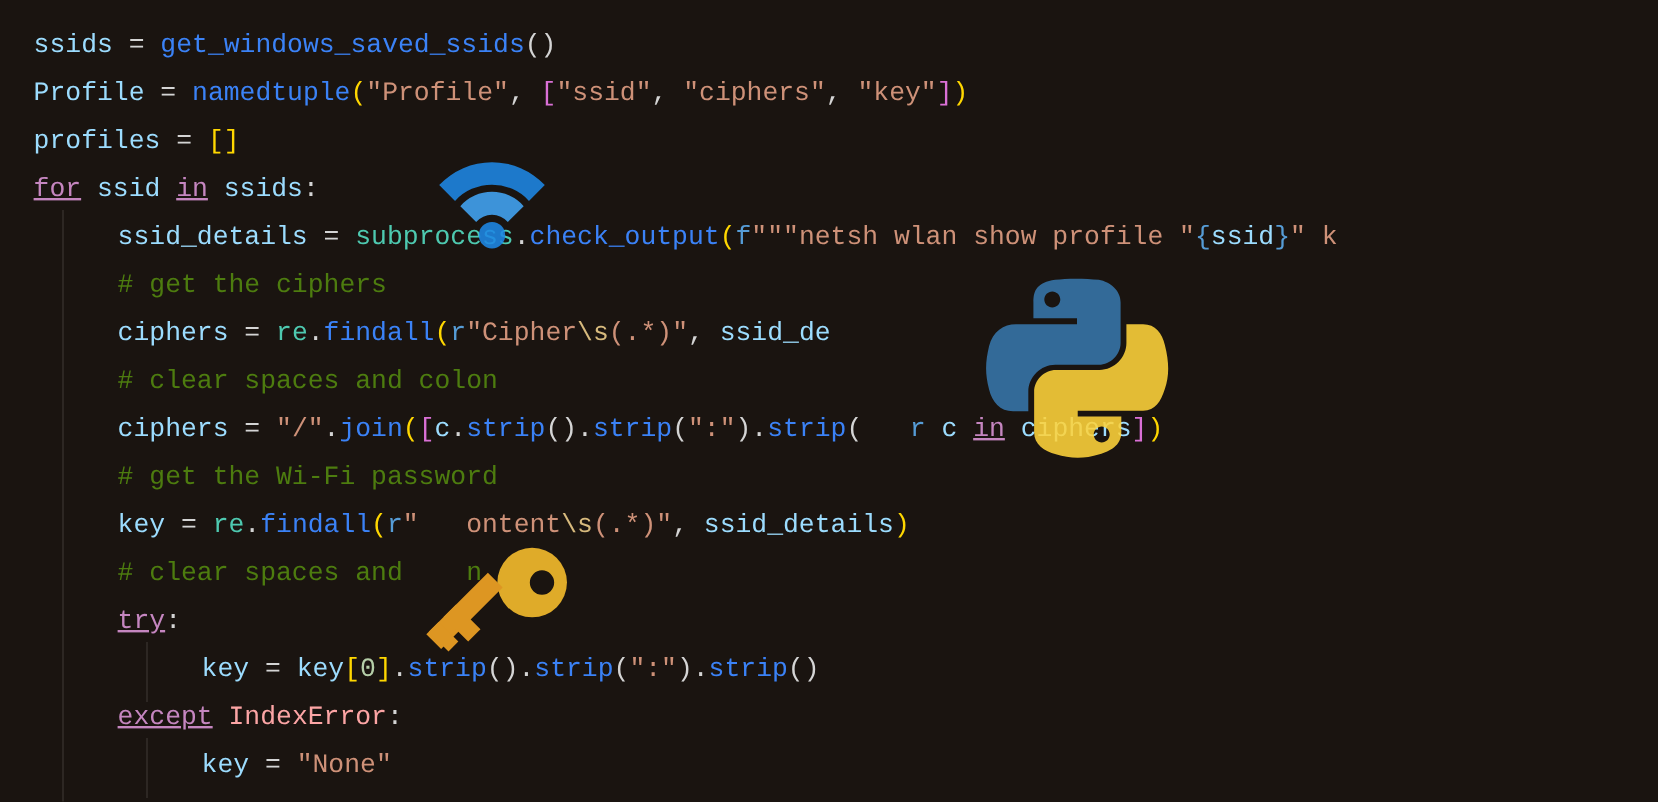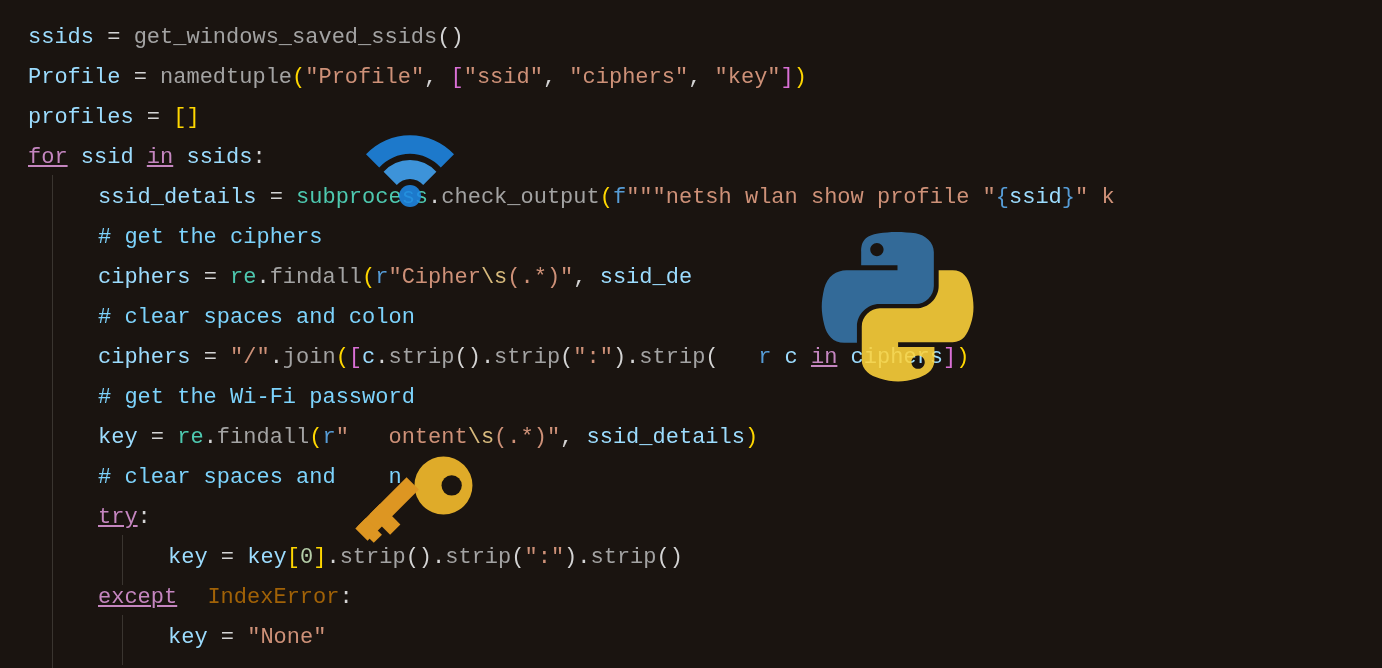--- a/index.html
+++ b/index.html
@@ -40,28 +40,28 @@
 .vline3 {
   position: absolute;
   left: 122px;
   top: 615px;
   width: 1px;
   height: 50px;
   background: #3a3530;
 }
 .t-var { color: #9cdcfe; text-align: center; }
 .t-op { color: #d4d4d4; }
-.t-func { color: #a3a3a3; margin-top: 24px; }
+.t-func { color: #3b82f6; margin-top: 24px; }
 .t-punct { color: #d4d4d4; }
 .t-kw { color: #c586c0; text-decoration: underline; }
 .t-str { color: #ce9178; }
-.t-cmt { color: #7dd3fc; }
+.t-cmt { color: #4d7c0f; }
 .t-num { color: #b5cea8; }
 .t-mod { color: #4ec9b0; font-family: Liberation Mono, monospace; }
-.t-excl { color: #a16207; margin-left: 17px; }
+.t-excl { color: #fca5a5; }
 .t-fstr { color: #569cd6; }
 .t-escp { color: #d7ba7d; }
 .t-bracket { color: #ffd700; }
 .t-bracket2 { color: #da70d6; }
 
 .overlay {
   position: absolute;
   opacity: 0.88;
 }
 .overlay.wifi { left: 355px; top: 108px; width: 110px; height: 110px; }

